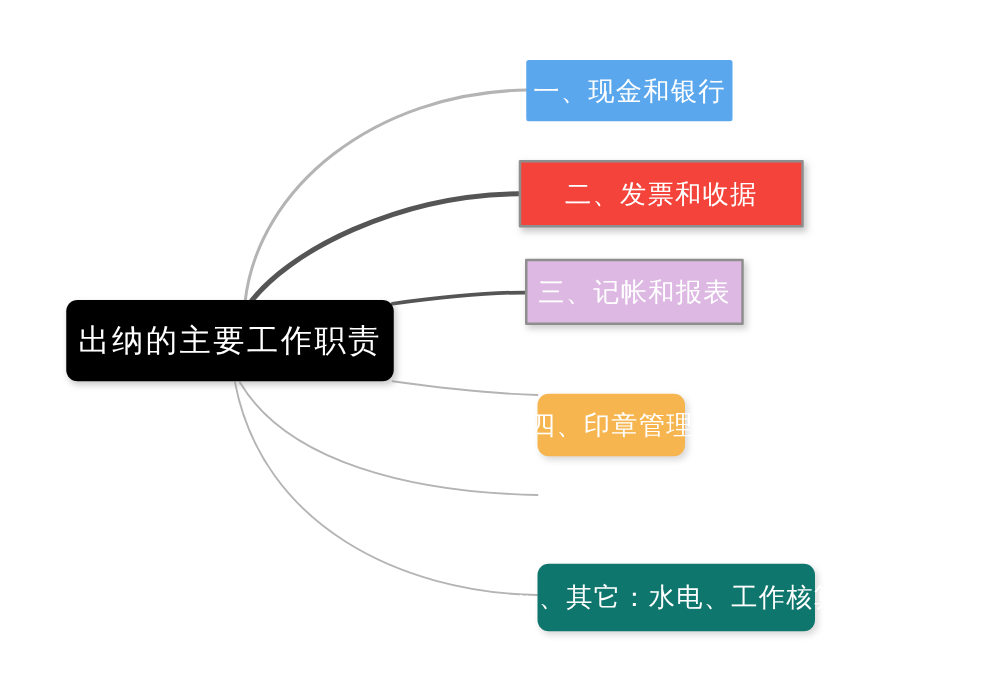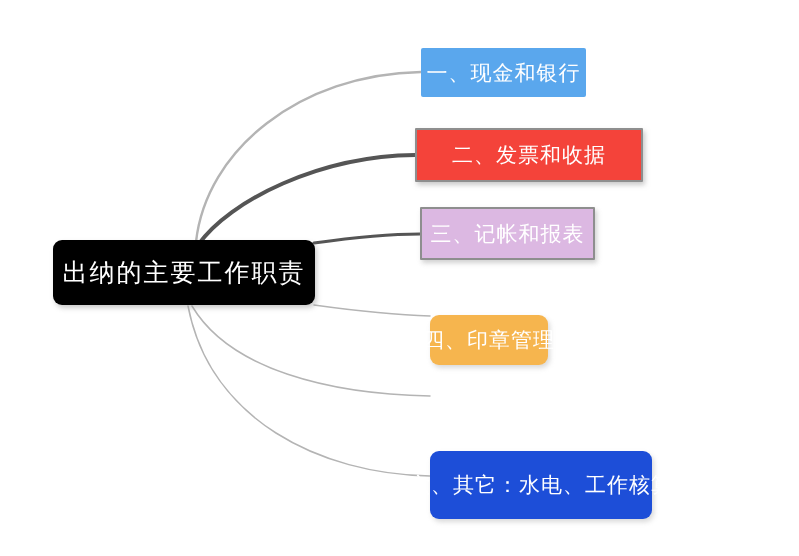--- a/index.html
+++ b/index.html
@@ -96,22 +96,22 @@
     width: 116px;
     height: 50px;
     background: #4cc7dd;
     border-radius: 9px;
     box-shadow: 2px 3px 5px rgba(160,160,160,0.4);
   }
   .n6 {
     left: 430px;
     top: 451px;
     width: 222px;
-    height: 68px;
-    background: #1d4ed8;
+    height: 54px;
+    background: #0f766e;
     border-radius: 9px;
     box-shadow: 2px 3px 5px rgba(160,160,160,0.4);
   }
 </style>
 </head>
 <body>
 
 <div id="canvas">
 
   <svg id="edges" viewBox="0 0 799 556" xmlns="http://www.w3.org/2000/svg">

